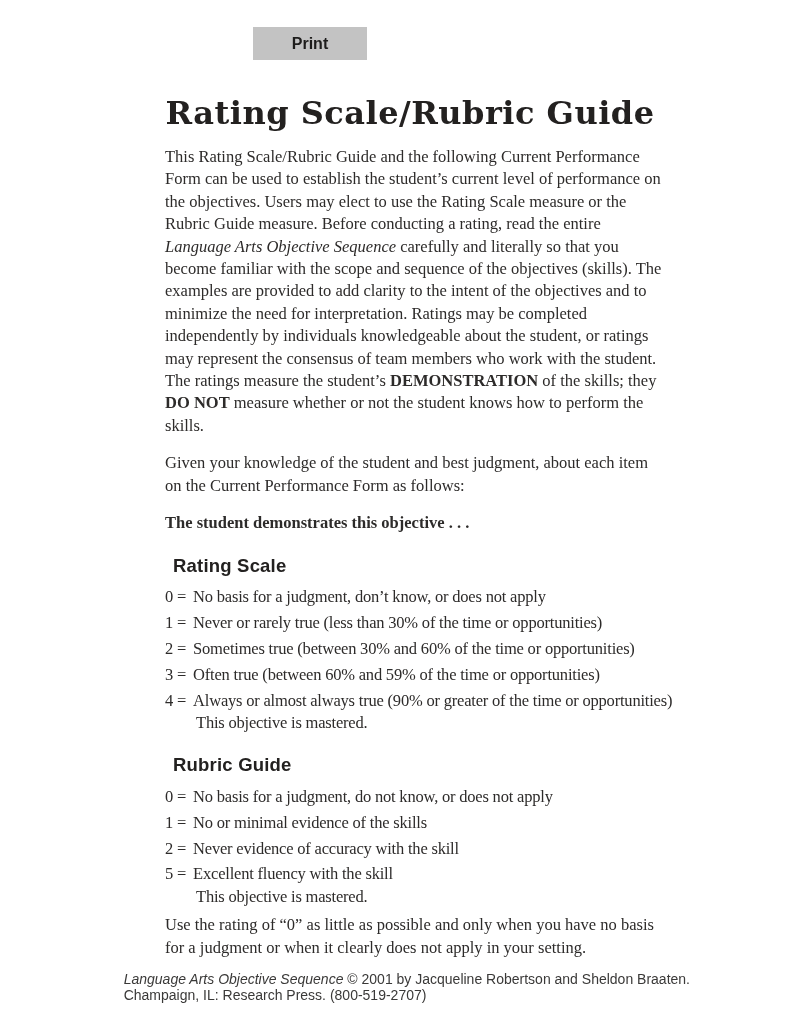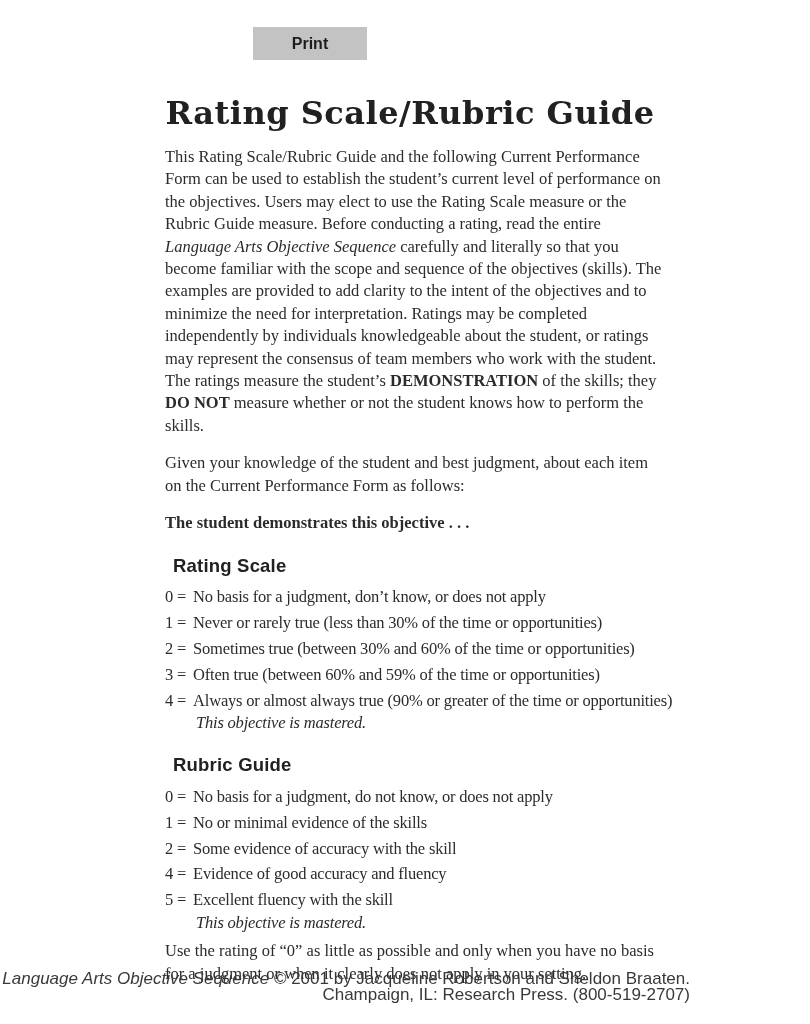--- a/index.html
+++ b/index.html
@@ -81,32 +81,31 @@
   .item-line {
     white-space: nowrap;
     letter-spacing: -0.2px;
   }
   .item-prefix {
     margin-right: 7px;
   }
   .item-note {
     padding-left: 31px;
     letter-spacing: -0.2px;
-    font-style: italic;
   }
   .closing {
     margin-top: 16px;
   }
   .footer {
     position: absolute;
     right: 92px;
     top: 971px;
-    text-align: right;
+    text-align: left;
     font-family: "Liberation Sans", "DejaVu Sans", sans-serif;
-    font-size: 17px;
+    font-size: 14px;
     line-height: 16px;
     color: #3a3938;
   }
 </style>
 </head>
 <body>
 
 <div class="page">
 
   <button class="print-btn">Print</button>
@@ -145,24 +144,21 @@
     <h2 class="section-heading">Rubric Guide</h2>
 
     <div class="rating-list">
       <div class="item">
         <div class="item-line"><span class="item-prefix">0 =</span><span>No basis for a judgment, do not know, or does not apply</span></div>
       </div>
       <div class="item">
         <div class="item-line"><span class="item-prefix">1 =</span><span>No or minimal evidence of the skills</span></div>
       </div>
       <div class="item">
-        <div class="item-line"><span class="item-prefix">2 =</span><span>Some evidence of accuracy with the skill</span></div>
-      </div>
-      <div class="item">
-        <div class="item-line"><span class="item-prefix">4 =</span><span>Evidence of good accuracy and fluency</span></div>
+        <div class="item-line"><span class="item-prefix">2 =</span><span>Never evidence of accuracy with the skill</span></div>
       </div>
       <div class="item">
         <div class="item-line"><span class="item-prefix">5 =</span><span>Excellent fluency with the skill</span></div>
         <div class="item-note">This objective is mastered.</div>
       </div>
     </div>
 
     <p class="closing">Use the rating of “0” as little as possible and only when you have no basis for a judgment or when it clearly does not apply in your setting.</p>
 
   </div>

